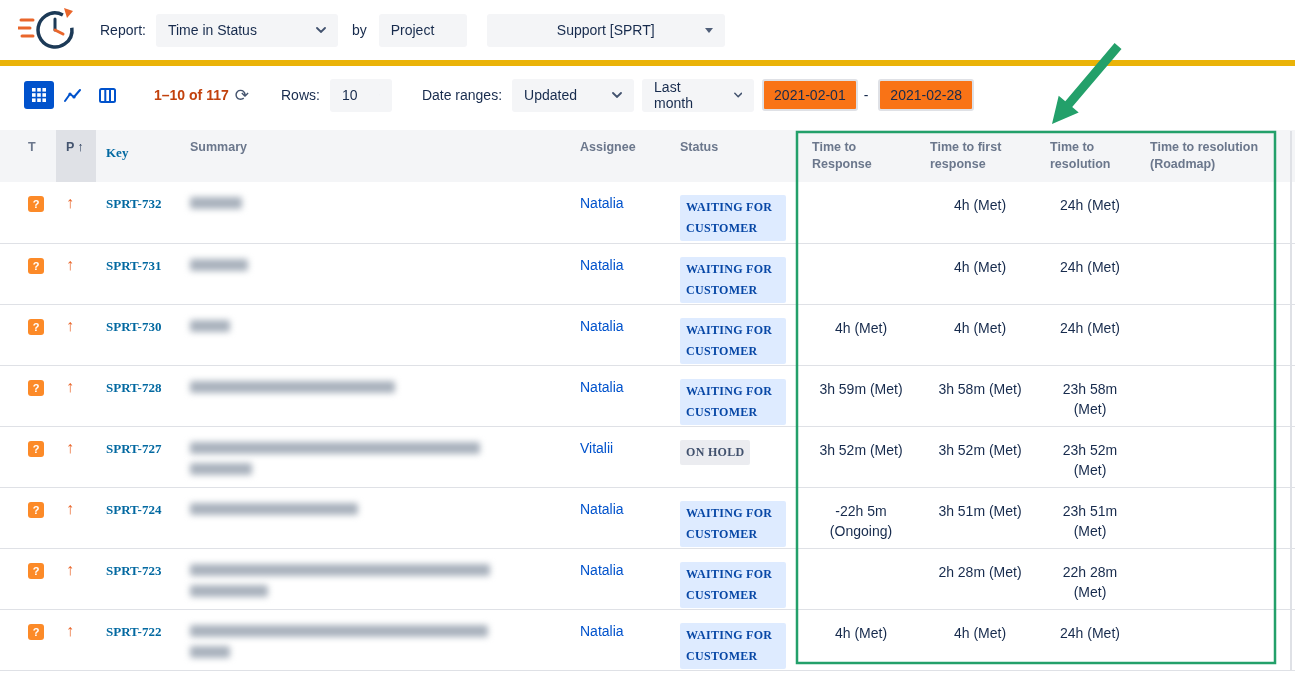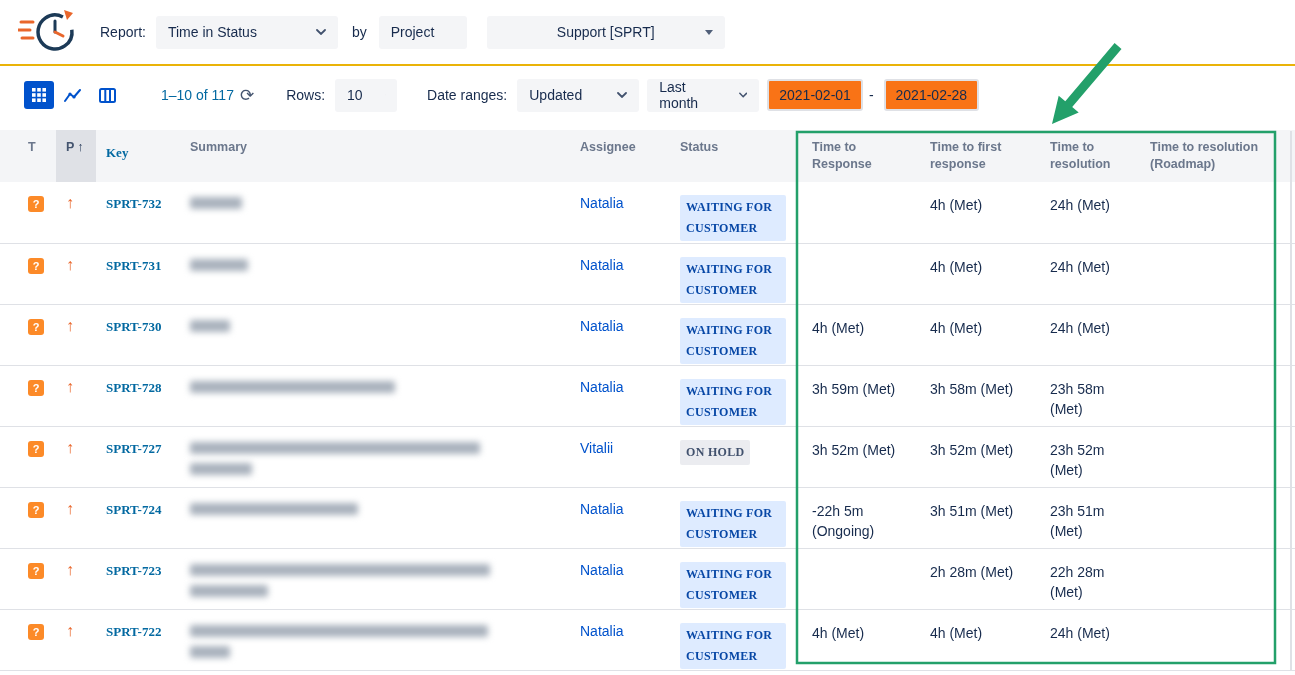--- a/index.html
+++ b/index.html
@@ -8,21 +8,21 @@
     width:1295px; height:675px;
     font-family:"Liberation Sans", sans-serif;
     background:#ffffff; color:#172B4D;
     position:relative; overflow:hidden;
   }
 
   
   .app-header {
     display:flex; align-items:center;
     height:66px; padding:0 16px;
-    border-bottom:2px solid #eab308;
+    border-bottom:6px solid #eab308;
   }
   .logo { margin:0 20px 0 2px; flex:0 0 auto; }
   .hdr-label { font-size:14px; color:#172B4D; margin-right:10px; }
   .select {
     background:#F4F5F7; border-radius:3px; height:33px;
     display:inline-flex; align-items:center; gap:22px;
     padding:0 12px; font-size:14px; color:#172B4D; cursor:pointer;
     user-select:none;
   }
   .report-select { width:182px; justify-content:space-between; margin-right:12px; }
@@ -36,21 +36,21 @@
   }
 
   
   .toolbar { display:flex; align-items:center; height:46px; margin-top:6px; padding:0 16px 0 24px; }
   .view-group { display:flex; gap:4px; margin-right:32px; }
   .view-btn {
     width:30px; height:28px; border-radius:3px; border:none; background:#fff;
     display:flex; align-items:center; justify-content:center; cursor:pointer; padding:0;
   }
   .view-btn.active { background:#0052CC; }
-  .pagination { font-size:14px; font-weight:400; color:#0369a1;margin-left:7px; }
+  .pagination { font-size:14px; font-weight:700; color:#c2410c; }
   .refresh-btn { background:none; border:none; color:#44546F; font-size:17px; cursor:pointer; padding:0 6px; margin-right:16px; line-height:1; }
   .tb-label { font-size:14px; color:#172B4D; margin-left:10px; }
   .rows-select { width:62px; justify-content:space-between; margin-left:10px; }
   .datefield-select { width:122px; justify-content:space-between; margin-left:10px; }
   .preset-select { width:112px; justify-content:space-between; margin-left:8px; }
   .date-input {
     height:32px; border:2px solid #DFE1E6; border-radius:3px; background:#f97316;
     display:inline-flex; align-items:center; padding:0 10px; font-size:14px;
     margin-left:8px; cursor:text;
   }
@@ -79,21 +79,21 @@
   .col-key { font-family:"Liberation Serif", serif; font-weight:700; font-size:13px; color:#0369a1; padding-top:14px; }
   .blur-bar { height:12px; border-radius:2px; background:#A9B2BD; filter:blur(3px); margin:2px 0 9px 0; }
   .assignee-link { color:#0052CC; text-decoration:none; font-size:14px; }
   .lozenge {
     display:inline-block; font-family:"Liberation Serif", serif; font-weight:700;
     font-size:12px; letter-spacing:.3px; padding:2px 6px; border-radius:2px;
     line-height:21px; text-transform:uppercase;
   }
   .loz-blue { background:#DEEBFF; color:#0747A6; max-width:106px; }
   .loz-gray { background:#EBECF0; color:#42526E; }
-  .col-time { line-height:20px; }
+  .col-time { line-height:20px;text-align:center; }
 
   .scroll-line { position:absolute; right:3px; top:131px; width:2px; height:540px; background:#DFE1E6; }
 
   
   .annotation { position:absolute; left:0; top:0; pointer-events:none; }
 </style>
 </head>
 <body>
 
 <div class="app-header">

